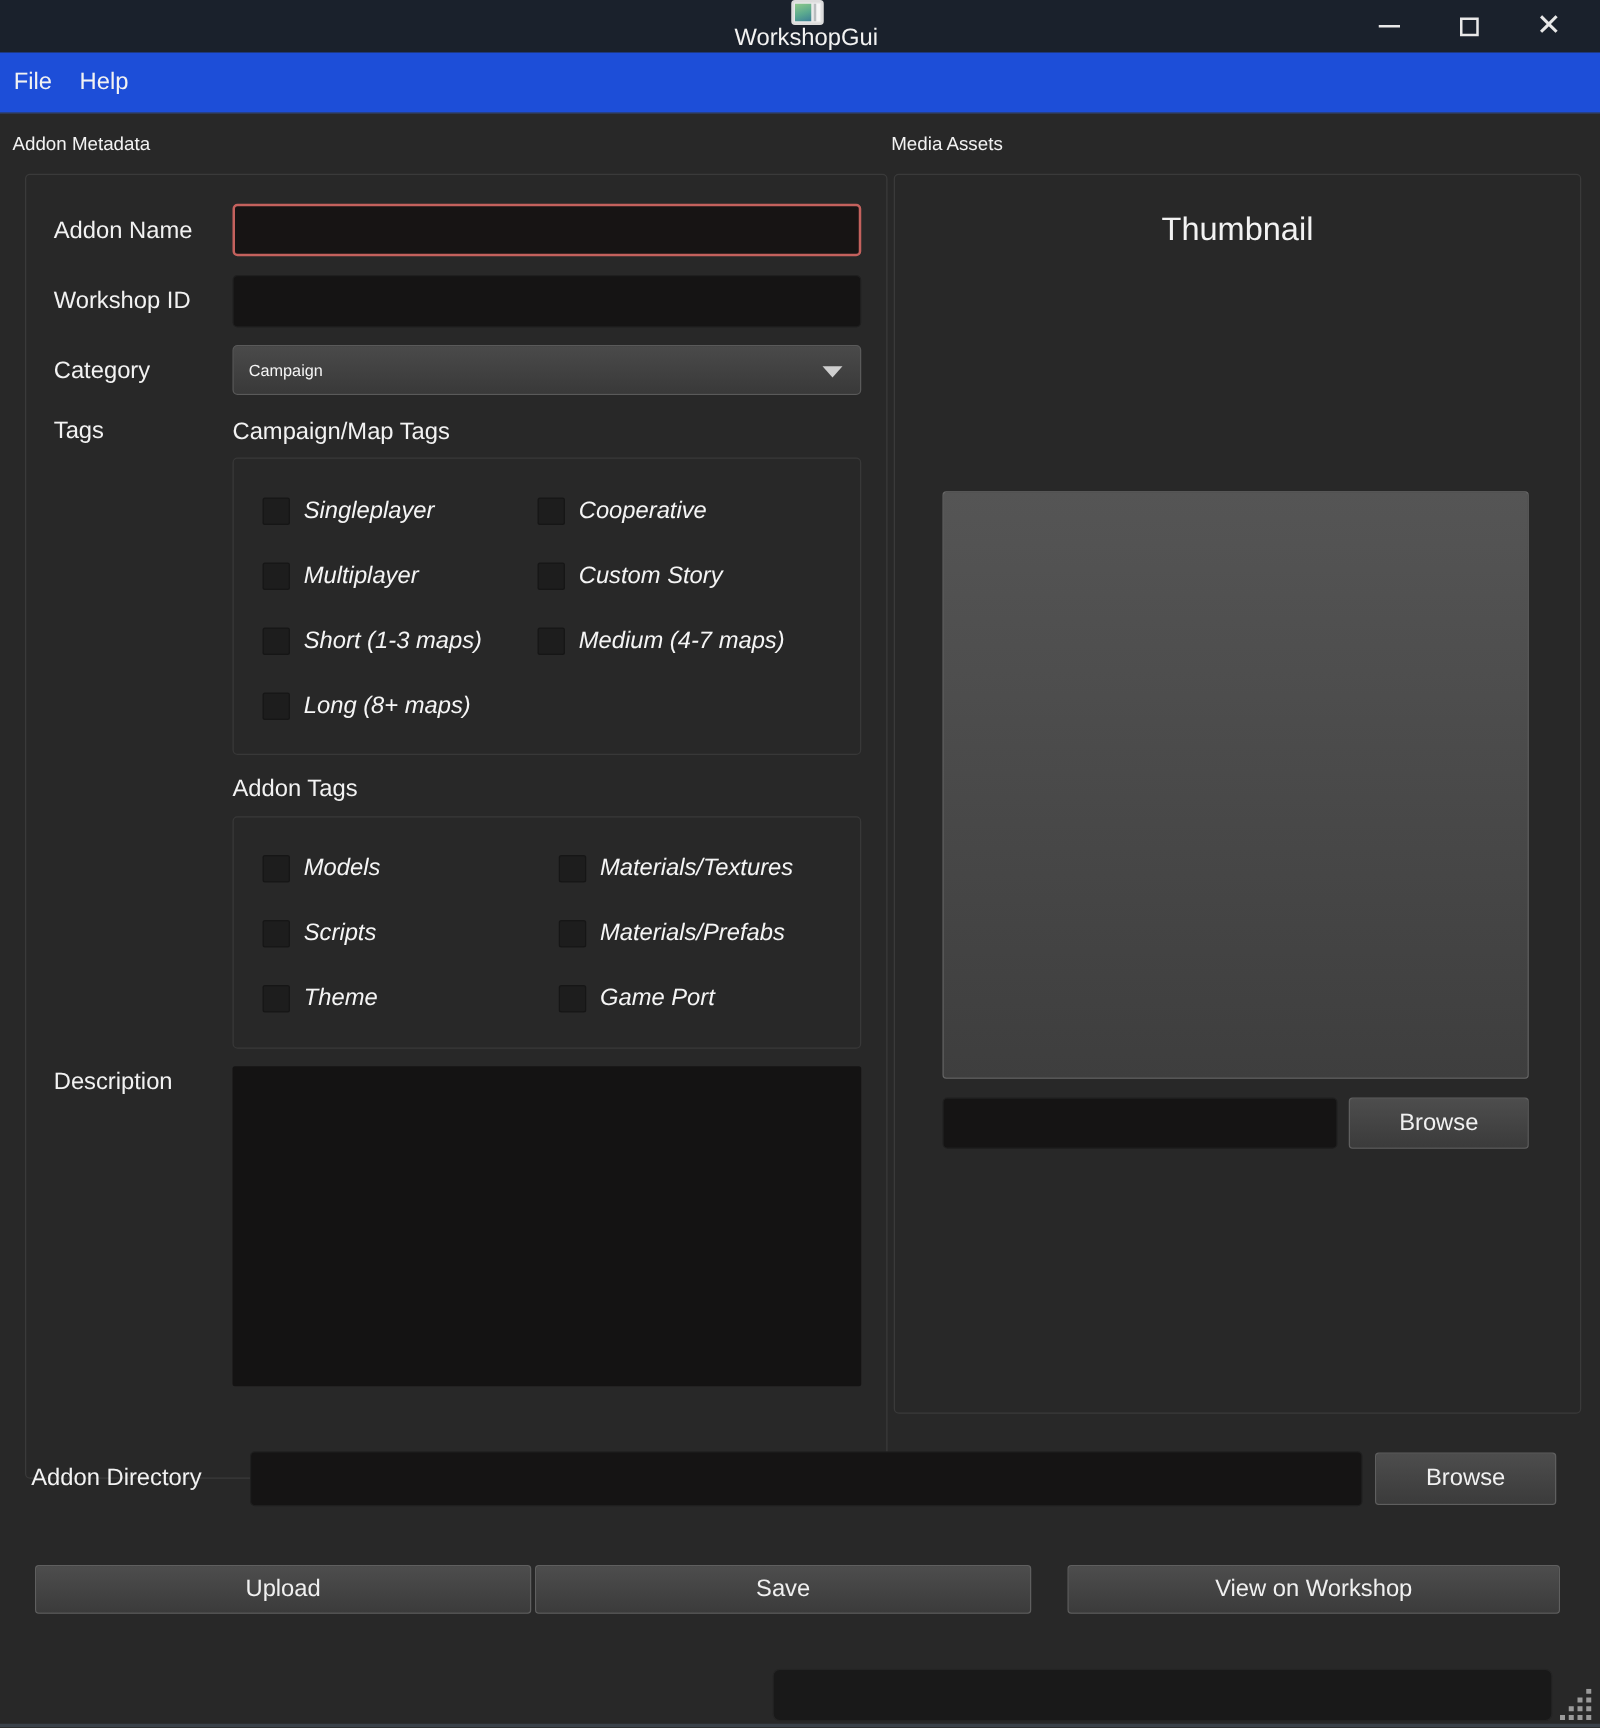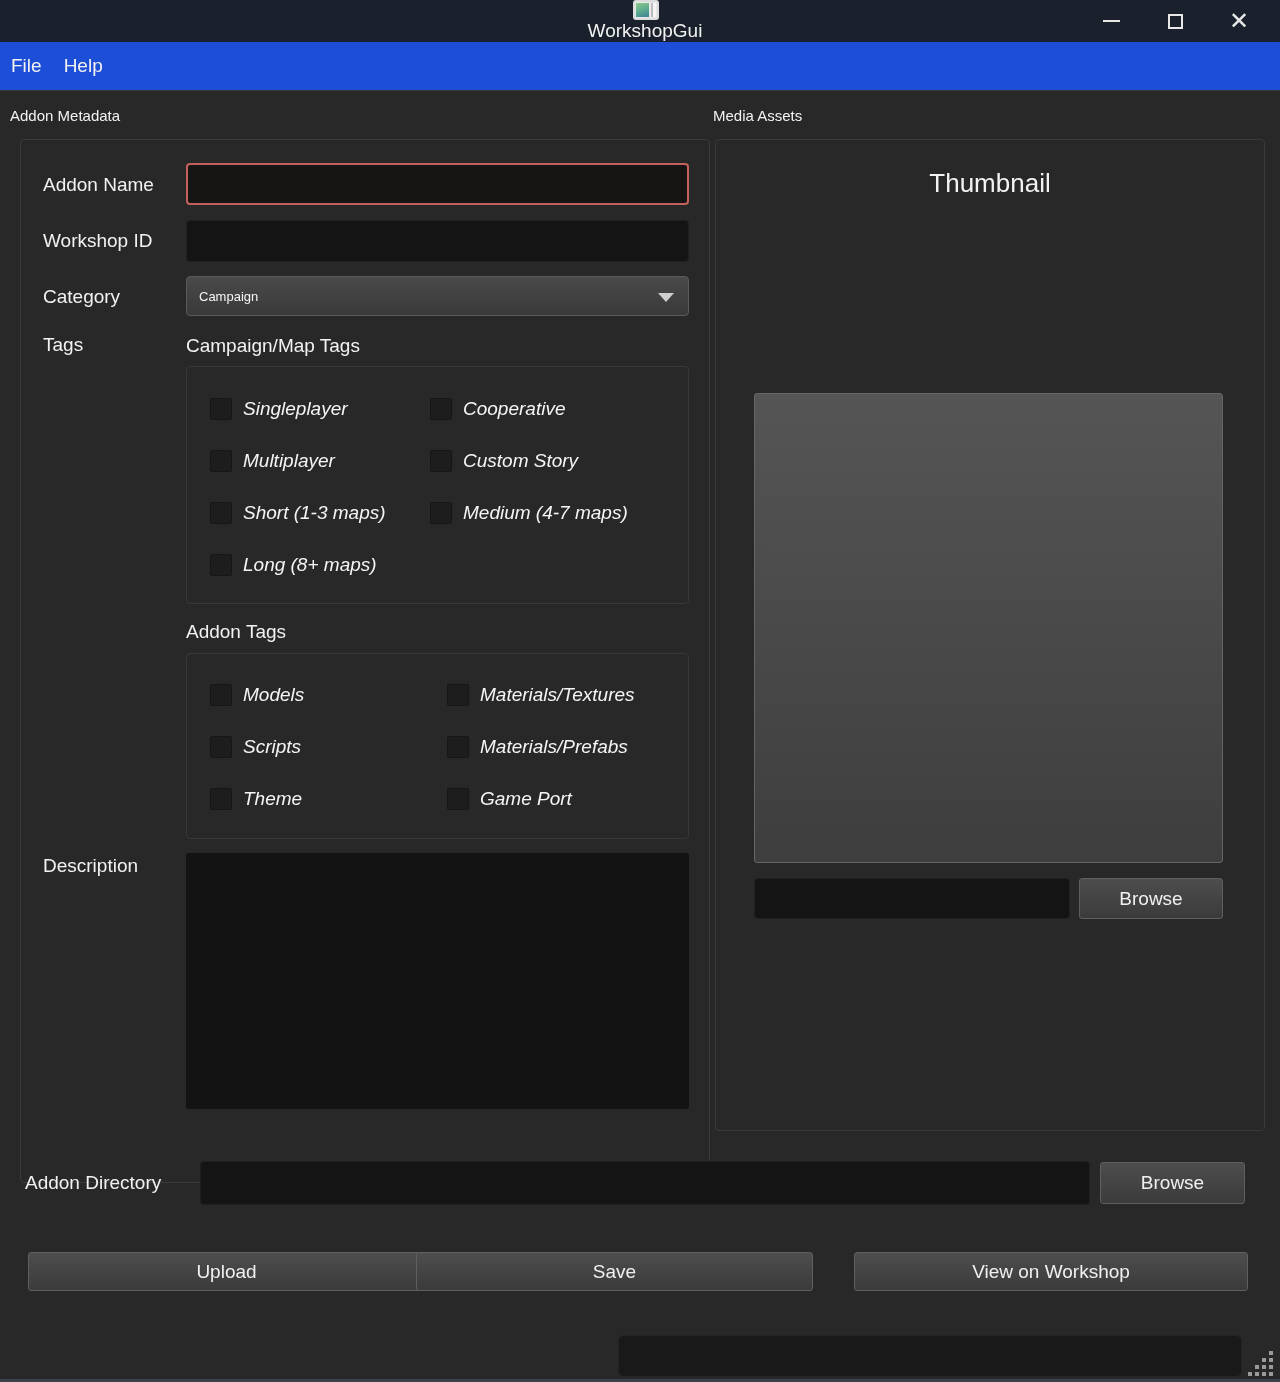--- a/index.html
+++ b/index.html
@@ -254,21 +254,21 @@
   <div class="thumb-placeholder"></div>
   <input class="dark-input" style="left: 38px; top: 738px; width: 316px; height: 41px;" value="">
   <div class="btn btn-abs" style="left:363px; top:738px; width:144px; height:41px;">Browse</div>
 </div>
 
 <div class="field-label" style="left:25px; top:1172px;">Addon Directory</div>
 <input class="dark-input" style="left: 200px; top: 1161px; width: 890px; height: 44px;" value="">
 <div class="btn btn-abs" style="left:1100px; top:1162px; width:145px; height:42px;">Browse</div>
 
 <div class="btn btn-abs" style="left:28px; top:1252px; width:397px; height:39px;">Upload</div>
-<div class="btn btn-abs" style="left:416px; top:1252px; width:397px; height:39px;">Save</div>
+<div class="btn btn-abs" style="left:428px; top:1252px; width:397px; height:39px;">Save</div>
 <div class="btn btn-abs" style="left:854px; top:1252px; width:394px; height:39px;">View on Workshop</div>
 
 <div class="progressbar"></div>
 
 <svg class="resize-grip" width="26" height="26">
   <g fill="#9a9a9a">
     <rect x="21" y="0" width="4" height="4"></rect>
     <rect x="14" y="7" width="4" height="4"></rect>
       <rect x="21" y="7" width="4" height="4"></rect>
     <rect x="7" y="14" width="4" height="4"></rect>

